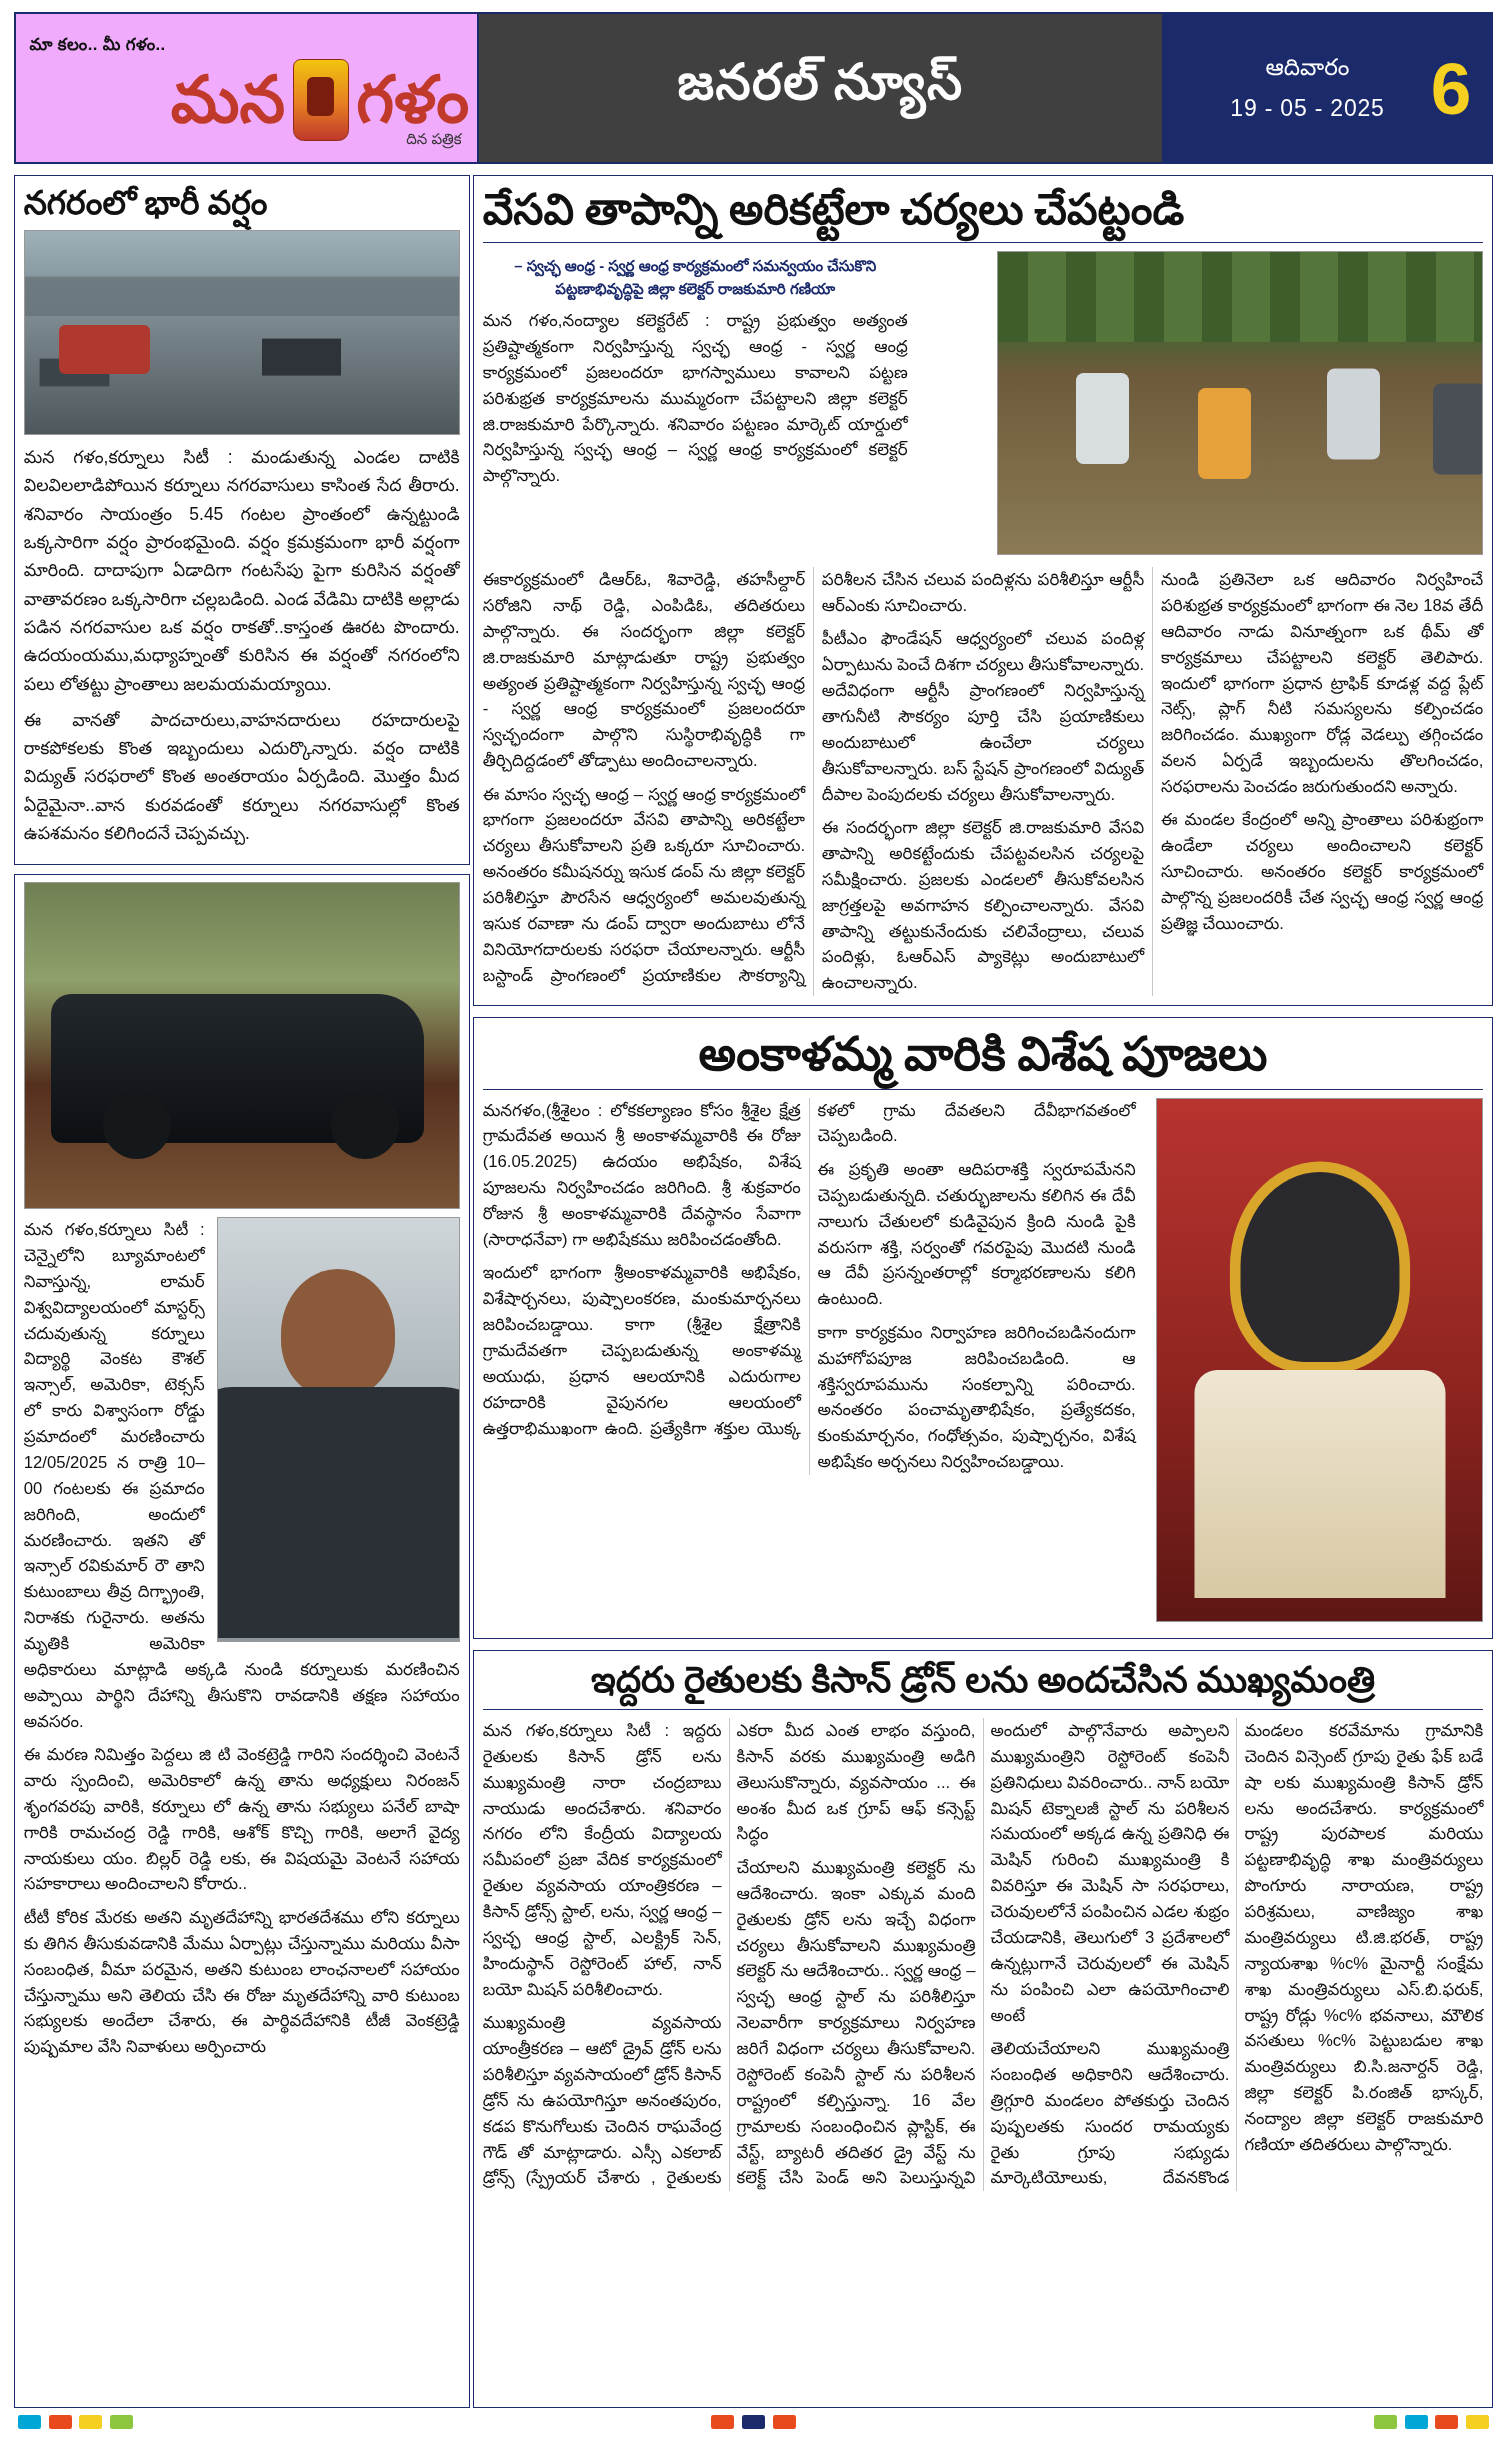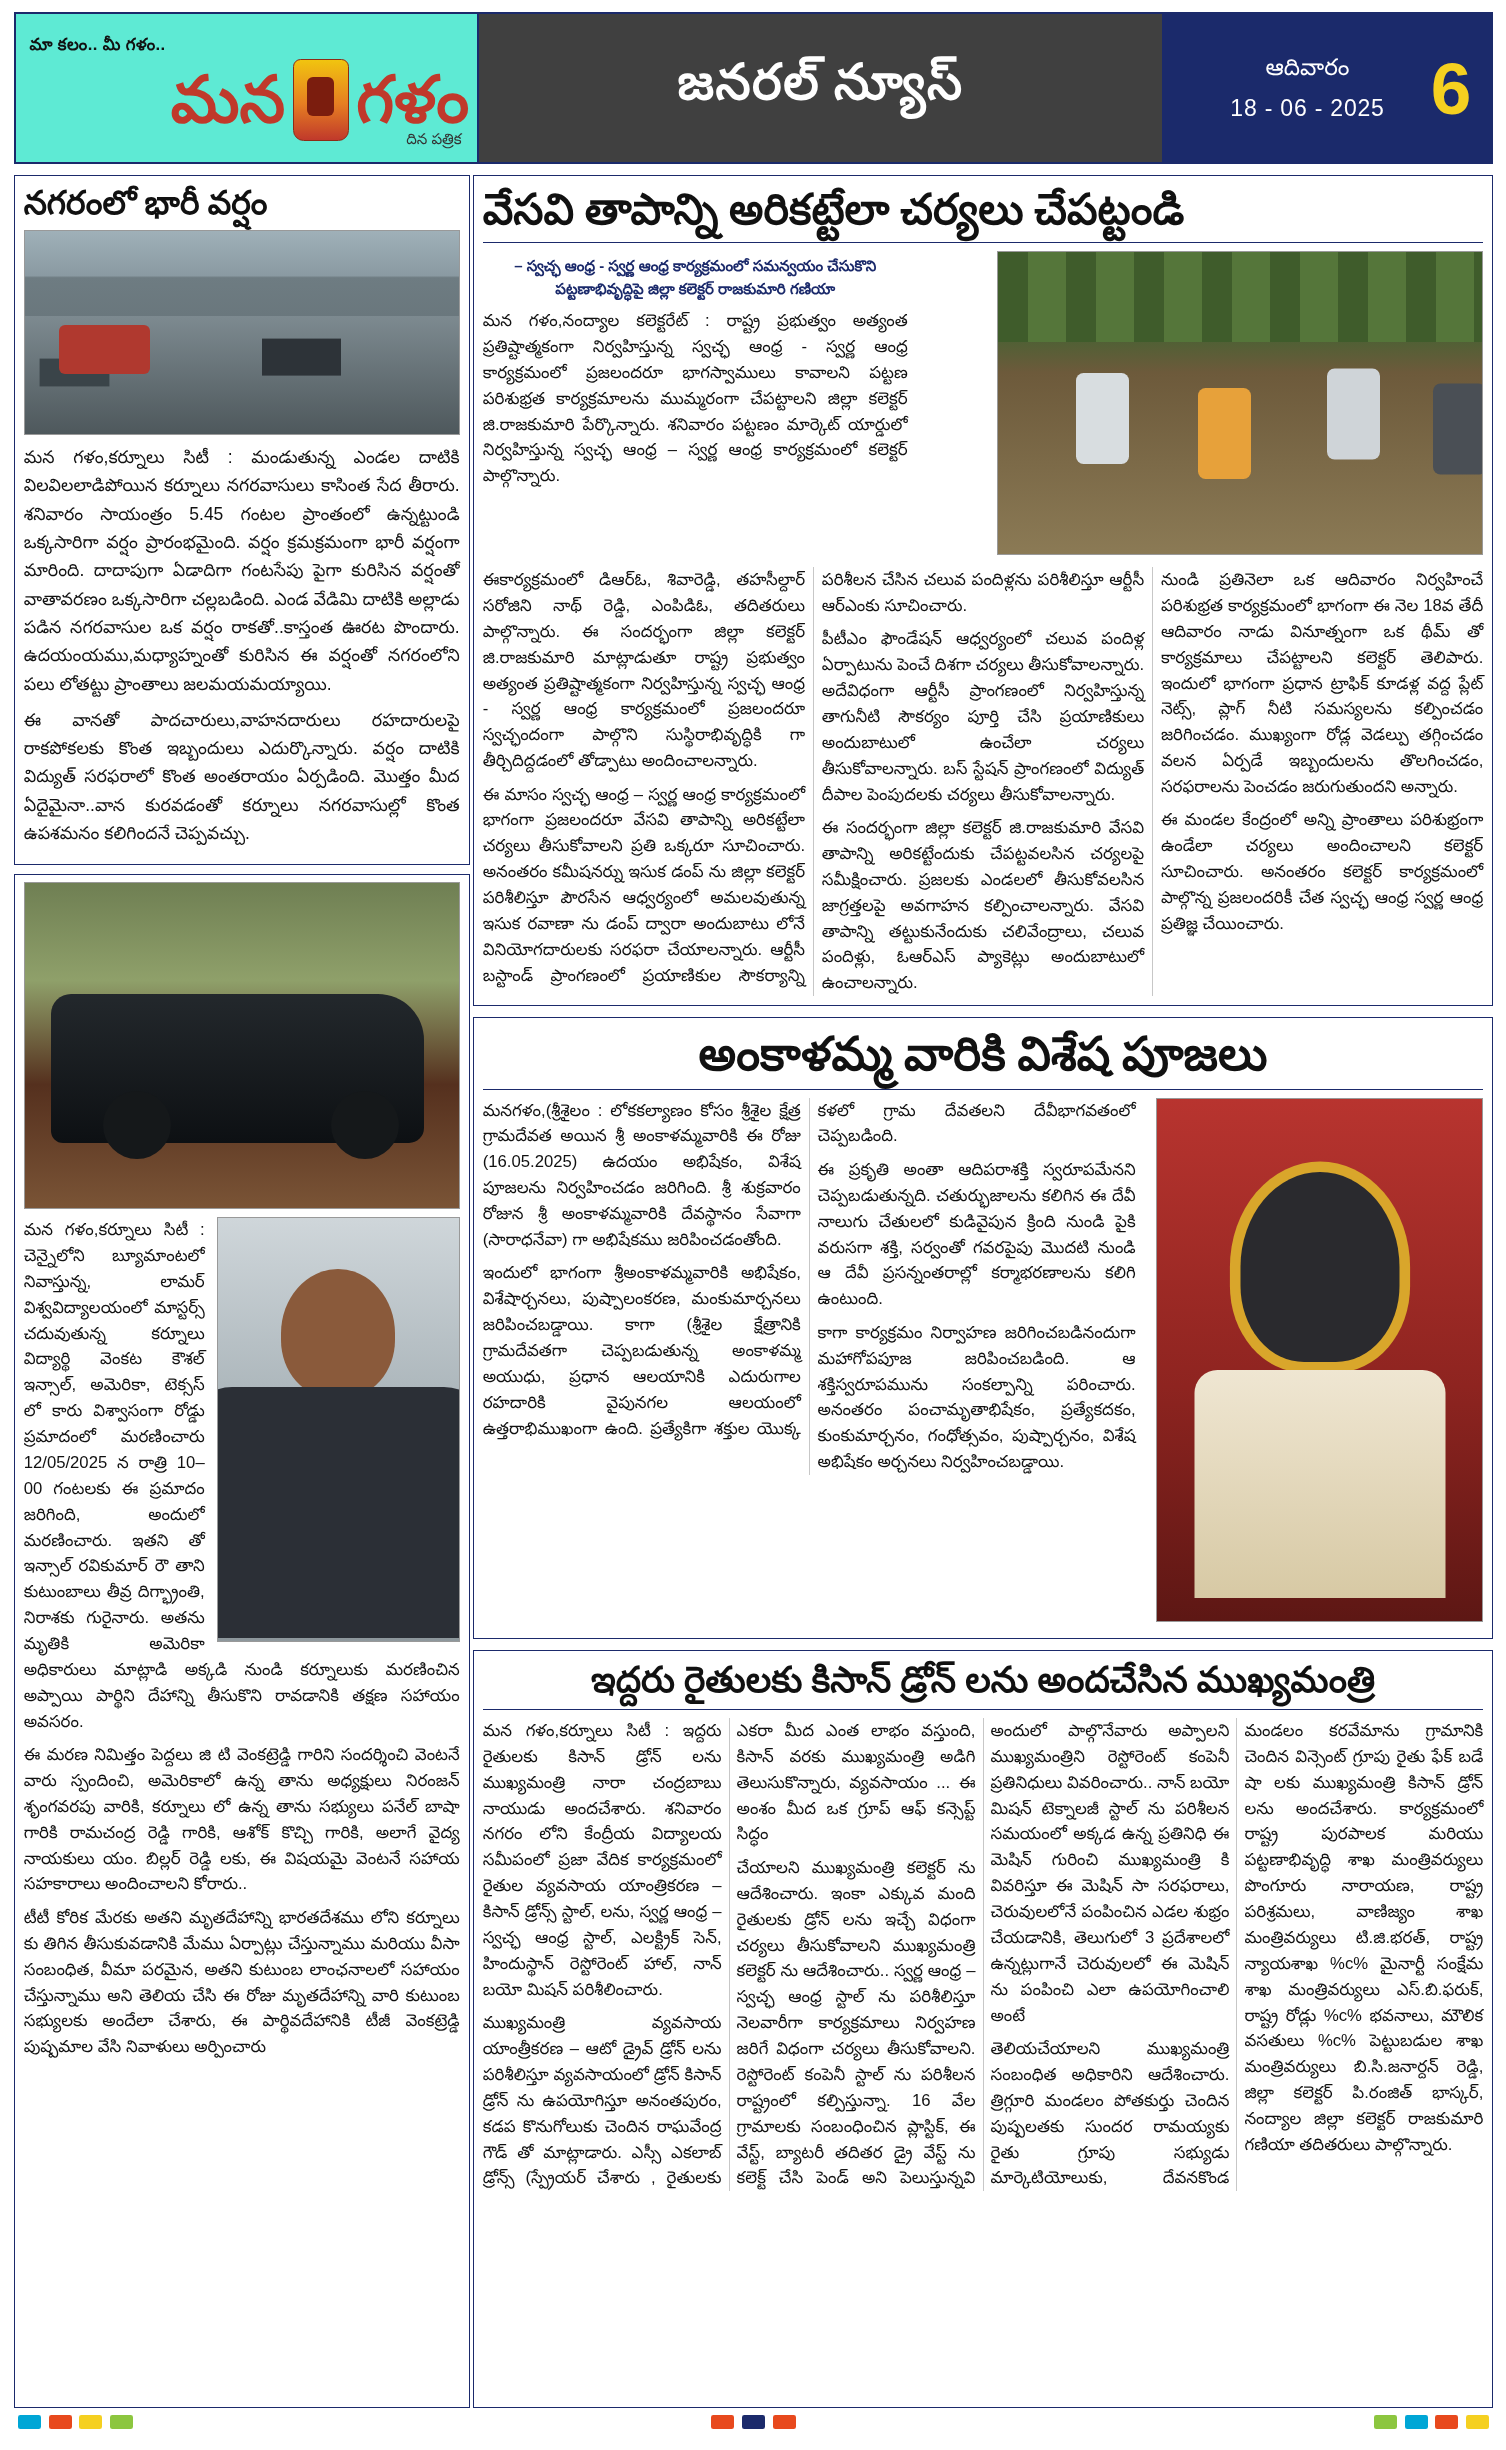--- a/index.html
+++ b/index.html
@@ -21,21 +21,21 @@
 
   
   .masthead {
     display: flex;
     height: 152px;
     border: 2.3px solid #1b2a6b;
     overflow: hidden;
   }
   .logo-box {
     width: 463px;
-    background: #5eead4;
+    background: #f0abfc;
     border-right: 2.3px solid #1b2a6b;
     display: flex;
     flex-direction: column;
     justify-content: center;
     padding: 4.6px 7.6px 4.6px 13.7px;
     position: relative;
   }
   .logo-tag {
     font-size: 16.7px;
     color: #111;
@@ -296,21 +296,21 @@
         <span class="logo-word-2">గళం</span>
       </div>
       <div class="logo-sub">దిన పత్రిక</div>
     </div>
     <div class="edition-box">
       <div class="edition-title">జనరల్  న్యూస్</div>
     </div>
     <div class="date-box">
       <div class="date-inner">
         <div class="date-day">ఆదివారం</div>
-        <div class="date-val">18 - 06 - 2025</div>
+        <div class="date-val">19 - 05 - 2025</div>
       </div>
       <div class="page-num">6</div>
     </div>
   </div>
 
   <div class="body-grid">
 
     <div class="col-left">
 
       <div class="boxed">

